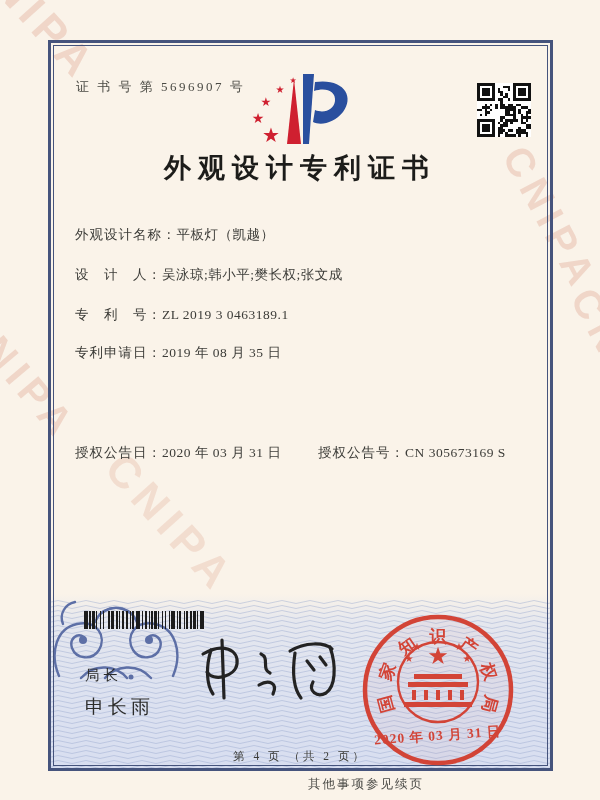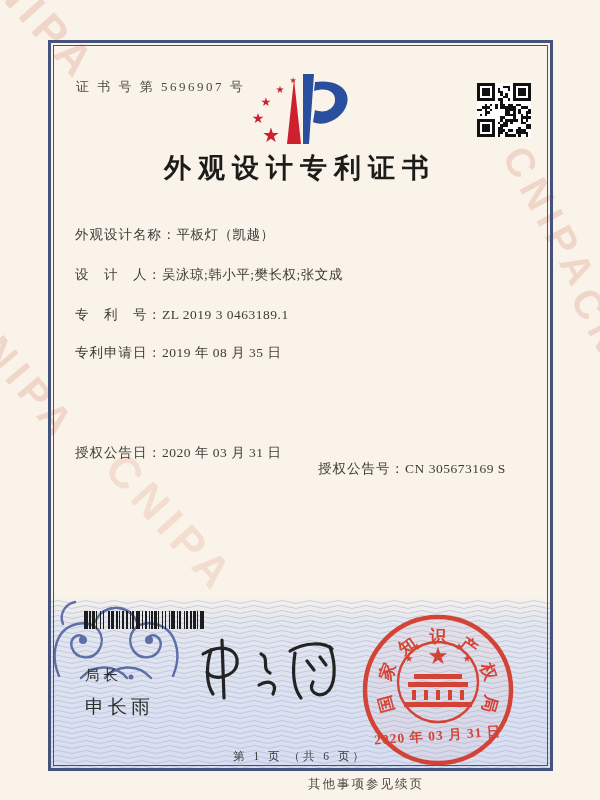--- a/index.html
+++ b/index.html
@@ -23,21 +23,21 @@
          box-sizing:border-box;z-index:3;pointer-events:none;}
   .frame-inner{position:absolute;left:2px;top:2px;right:2px;bottom:2px;border:1px solid #45537c;}
   .content{position:absolute;left:0;top:0;width:600px;height:800px;z-index:4;}
   .certno{position:absolute;left:76px;top:78px;font-size:13px;letter-spacing:2.5px;color:#4a4a44;font-family:Liberation Serif, serif;}
   .logo{position:absolute;left:233px;top:70px;}
   .qr{position:absolute;left:477px;top:83px;}
   .title{position:absolute;left:0;top:150px;width:600px;text-align:center;font-size:27px;
          font-weight:bold;letter-spacing:7px;color:#1c1c1a;}
   .field{position:absolute;left:75px;width:470px;font-size:13.5px;letter-spacing:0.5px;color:#3c3c38;}
   .flabel{letter-spacing:1px;}
-  .pair2{position:absolute;left:243px;top:16px;}
+  .pair2{position:absolute;left:243px;top:0;}
   .paras{position:absolute;left:72px;top:470px;width:462px;font-size:12.8px;line-height:19px;
          text-align:justify;color:#3c3c38;}
   .paras p{margin:0;text-indent:2em;}
   .barcode{position:absolute;left:84px;top:611px;width:160px;height:18px;display:flex;align-items:stretch;}
   .barcode span{display:block;height:100%;}
   .sig-title{position:absolute;left:85px;top:666px;font-size:14.5px;letter-spacing:4px;color:#2c2c2a;}
   .sig-name{position:absolute;left:85px;top:694px;font-size:19px;letter-spacing:4px;color:#2c2c2a;}
   .signature{position:absolute;left:183px;top:630px;z-index:5;}
   .seal{position:absolute;left:338px;top:590px;z-index:6;mix-blend-mode:multiply;opacity:.95;}
   .pageno{position:absolute;left:0;top:749px;width:600px;text-align:center;font-size:11.5px;
@@ -392,16 +392,16 @@
         <rect x="74" y="100" width="4" height="10"></rect>
         <rect x="86" y="100" width="4" height="10"></rect>
         <rect x="98" y="100" width="4" height="10"></rect>
         <rect x="110" y="100" width="4" height="10"></rect>
         <rect x="122" y="100" width="4" height="10"></rect>
         <rect x="66" y="112" width="68" height="5"></rect>
       </g>
       <text id="sealdate" x="100" y="150" text-anchor="middle" font-size="13.5" font-weight="bold" fill="#d23b2c" letter-spacing="1" transform="rotate(-4 100 150)">2020 年 03 月 31 日</text>
     </svg>
 
-    <div class="pageno">第 1 页 （共 6 页）</div>
+    <div class="pageno">第 4 页 （共 2 页）</div>
     <div class="contnote">其他事项参见续页</div>
   </div>
 </div>
 
 </body></html>

